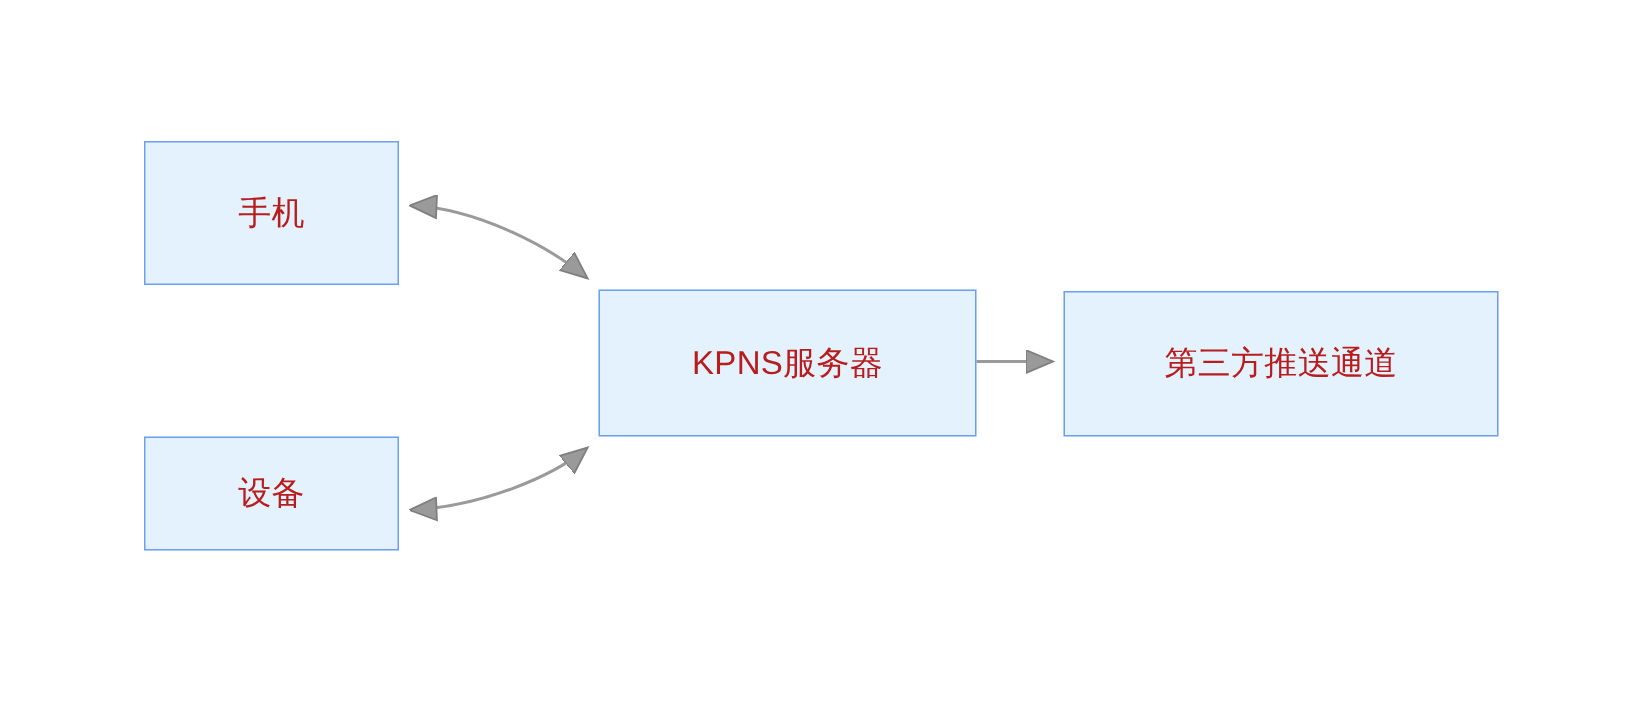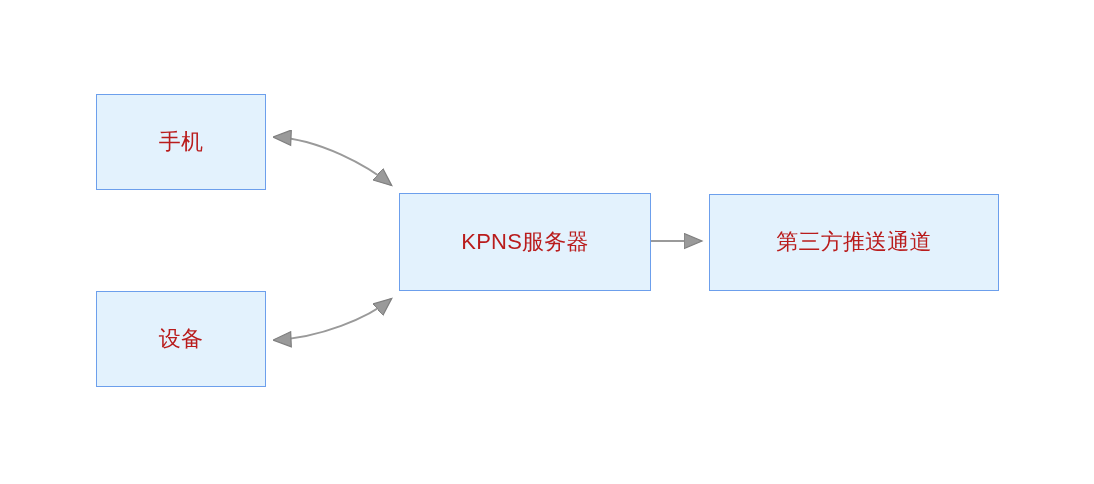--- a/index.html
+++ b/index.html
@@ -39,21 +39,21 @@
     justify-content: center;
   }
   .node-label {
     font-size: 22px;
     color: #b91c1c;
     line-height: 1.2;
     letter-spacing: 0.2px;
     white-space: nowrap;
   }
   #node-phone   { left: 96px;  top: 94px;  width: 170px; height: 96px; }
-  #node-device  { left: 96px;  top: 291px; width: 170px; height: 96px; }
+  #node-device  { left: 96px;  top: 291px; width: 170px; height: 76px; }
   #node-kpns    { left: 362px; top: 193px; width: 252px; height: 98px; margin-left: 37px; }
   #node-channel { left: 709px; top: 194px; width: 290px; height: 97px; justify-content: center; }
 </style>
 </head>
 <body>
 
 <div id="diagram-canvas">
 
   <svg class="edge-layer" width="1094" height="484" viewBox="0 0 1094 484" xmlns="http://www.w3.org/2000/svg">
     <defs>

